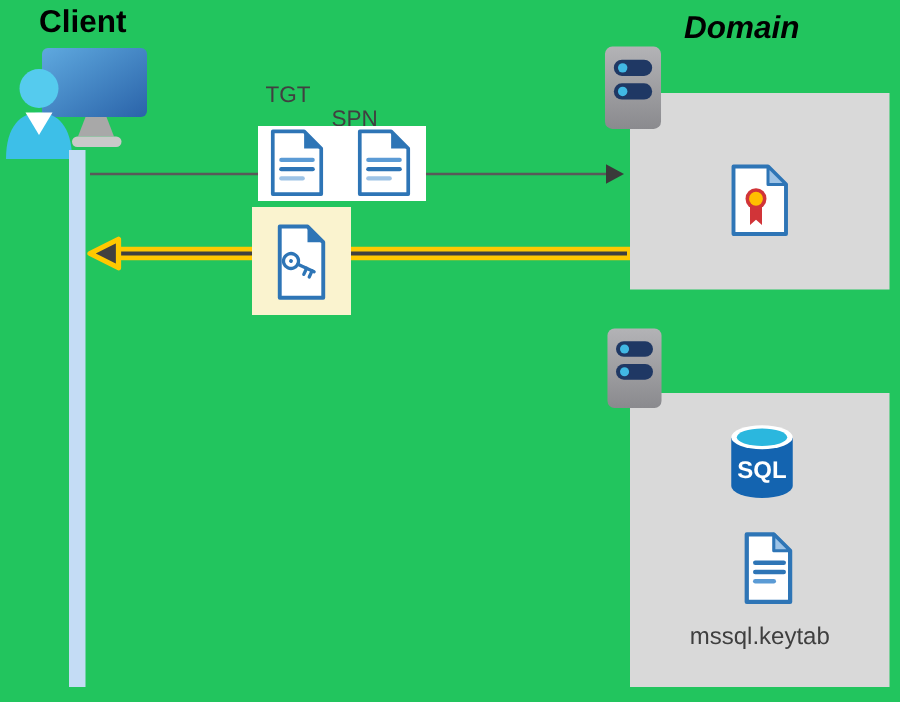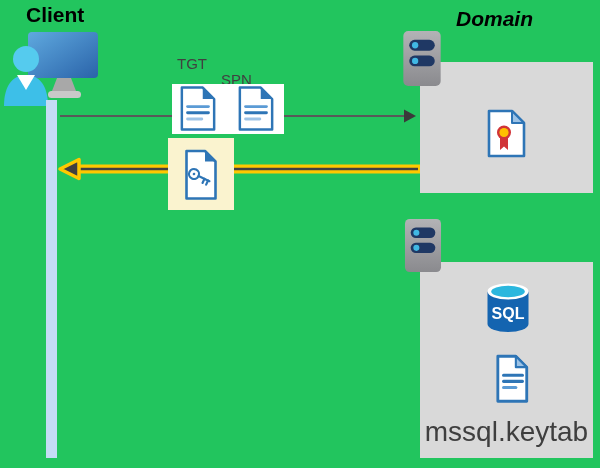--- a/index.html
+++ b/index.html
@@ -3,21 +3,21 @@
 <meta charset="utf-8">
 <style>
   html,body{margin:0;padding:0;background:#ffffff;}
   .diagram{
     position:relative;width:600px;height:468px;background:#22c55e;overflow:hidden;
     font-family:"Liberation Sans", sans-serif;
   }
   .abs{position:absolute;}
   .heading{font-weight:bold;font-size:21px;color:#000;line-height:24px;white-space:nowrap;}
   .ticket-label{font-size:15px;color:#404040;white-space:nowrap;}
-  .file-label{font-size:28px;color:#3f3f3f;text-align:center;}
+  .file-label{font-size:16px;color:#3f3f3f;text-align:center;}
   .panel{background:#d9d9d9;}
   .lifeline{background:#c4dcf5;}
   .highlight{background:#faf3cf;}
   .white-back{background:#ffffff;}
   svg{display:block;}
 </style>
 </head>
 <body>
 
 <div class="diagram">

